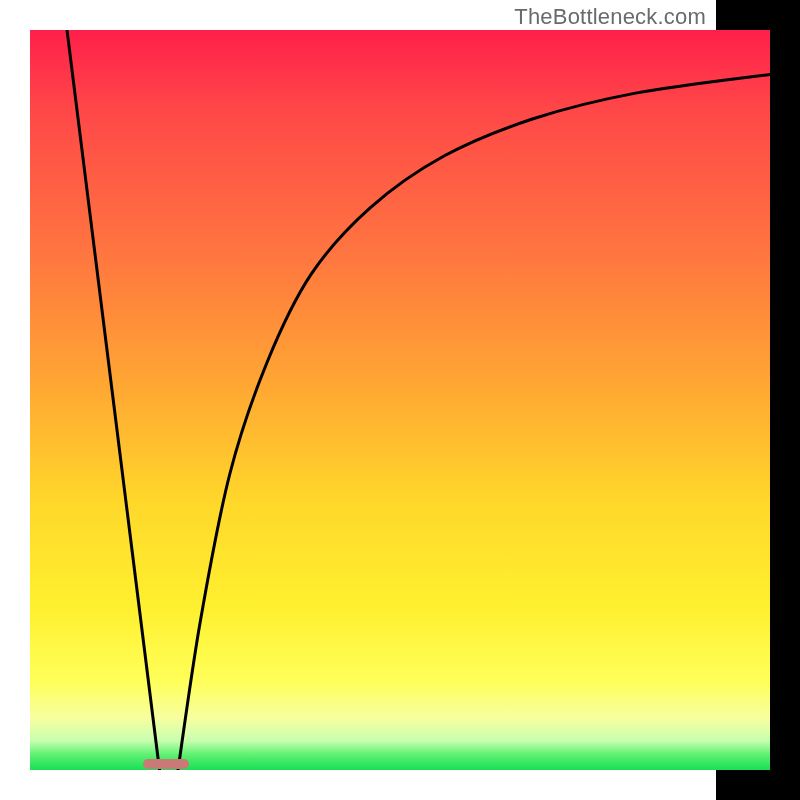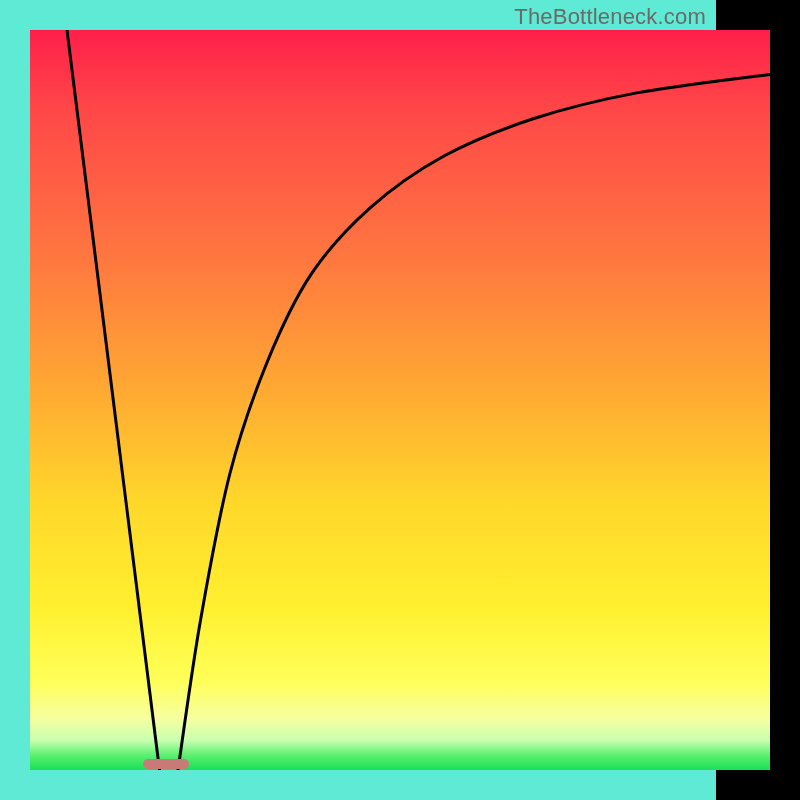--- a/index.html
+++ b/index.html
@@ -10,21 +10,21 @@
     overflow: hidden;
     background: #000;
     font-family: Arial, Helvetica, sans-serif;
   }
   .frame {
     position: absolute;
     left: 0;
     top: 0;
     width: 716px;
     height: 800px;
-    background: #5eead4;
+    background: #ffffff;
   }
   .plot {
     position: absolute;
     left: 30px;
     top: 30px;
     width: 740px;
     height: 740px;
     
     background: linear-gradient(to bottom,
       #ff1f4a 0%,

